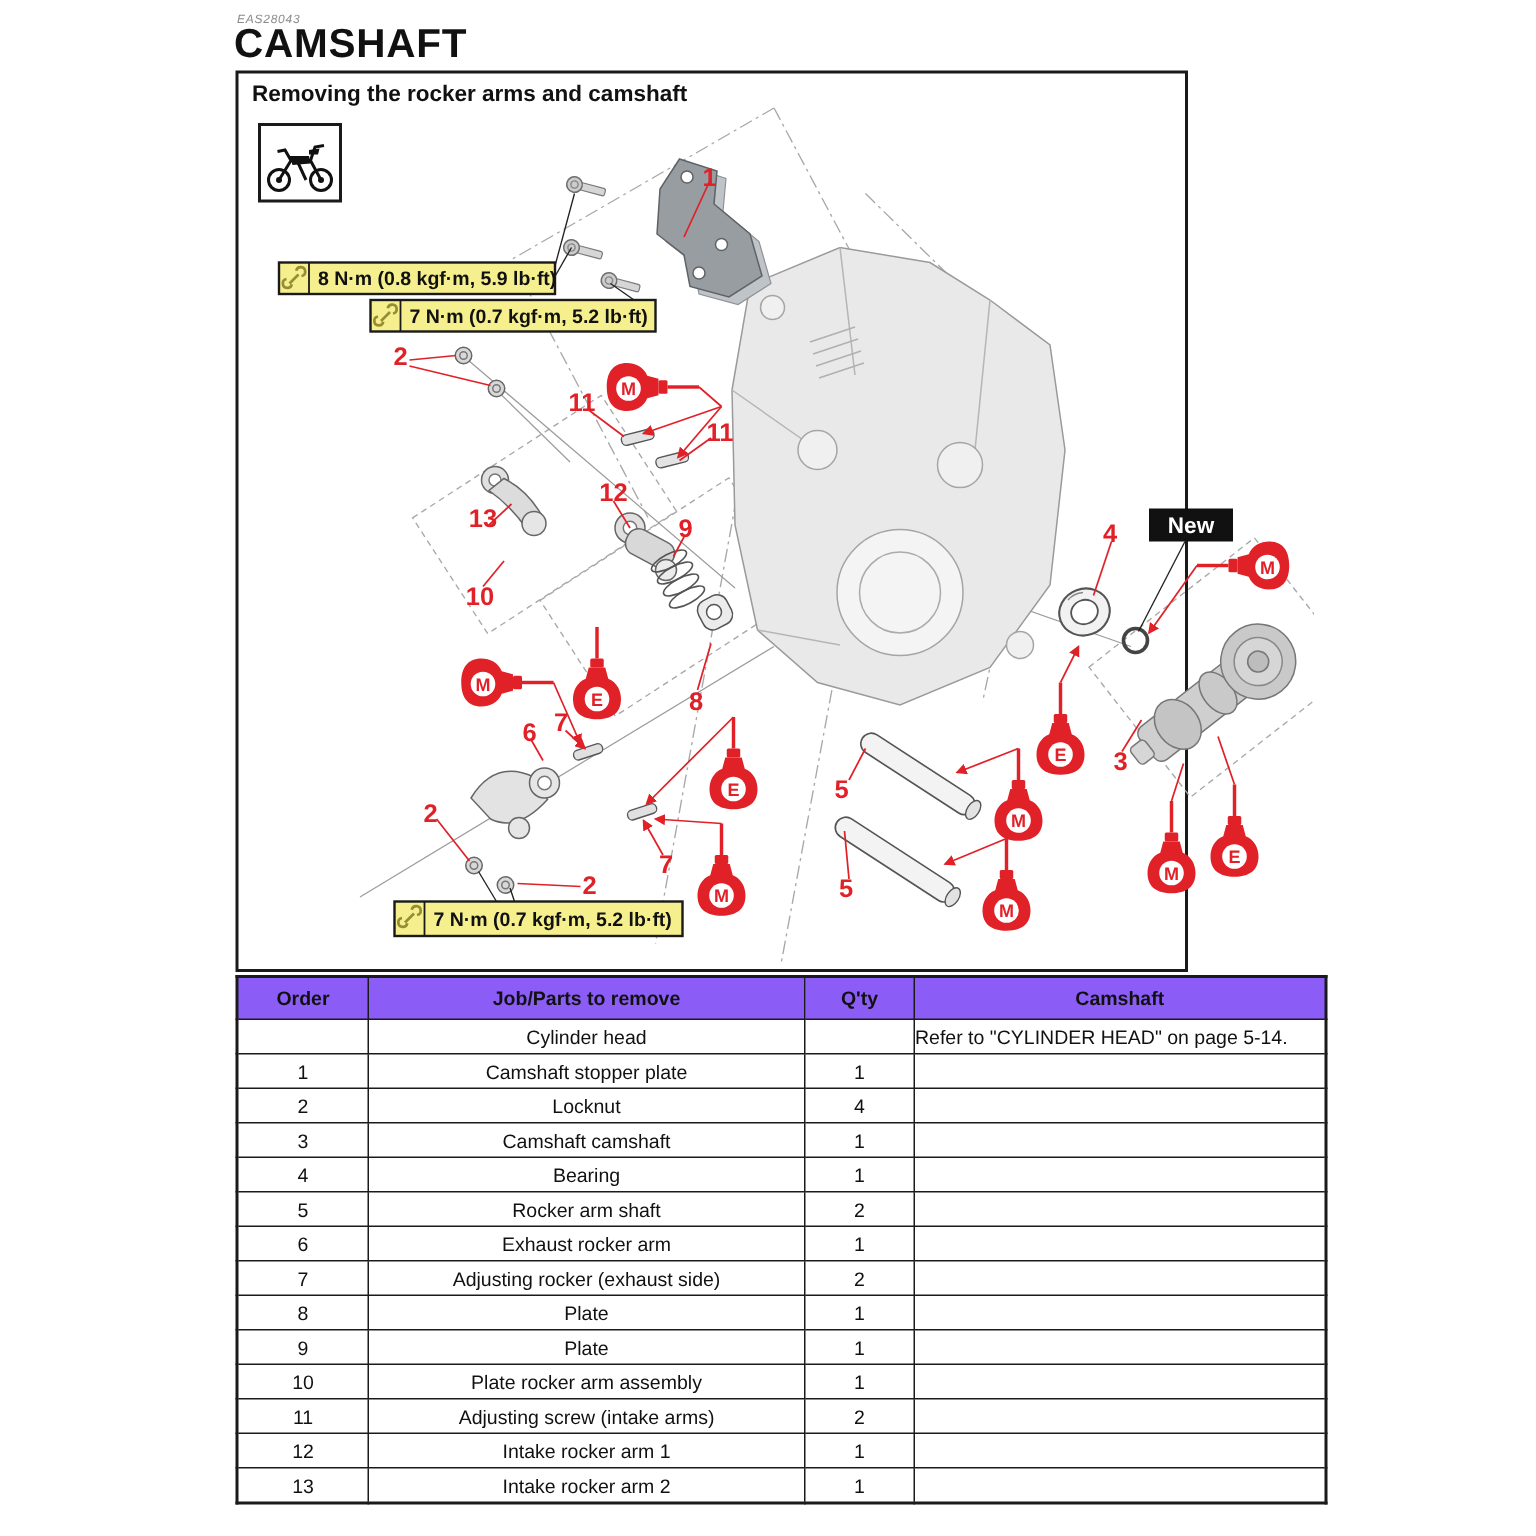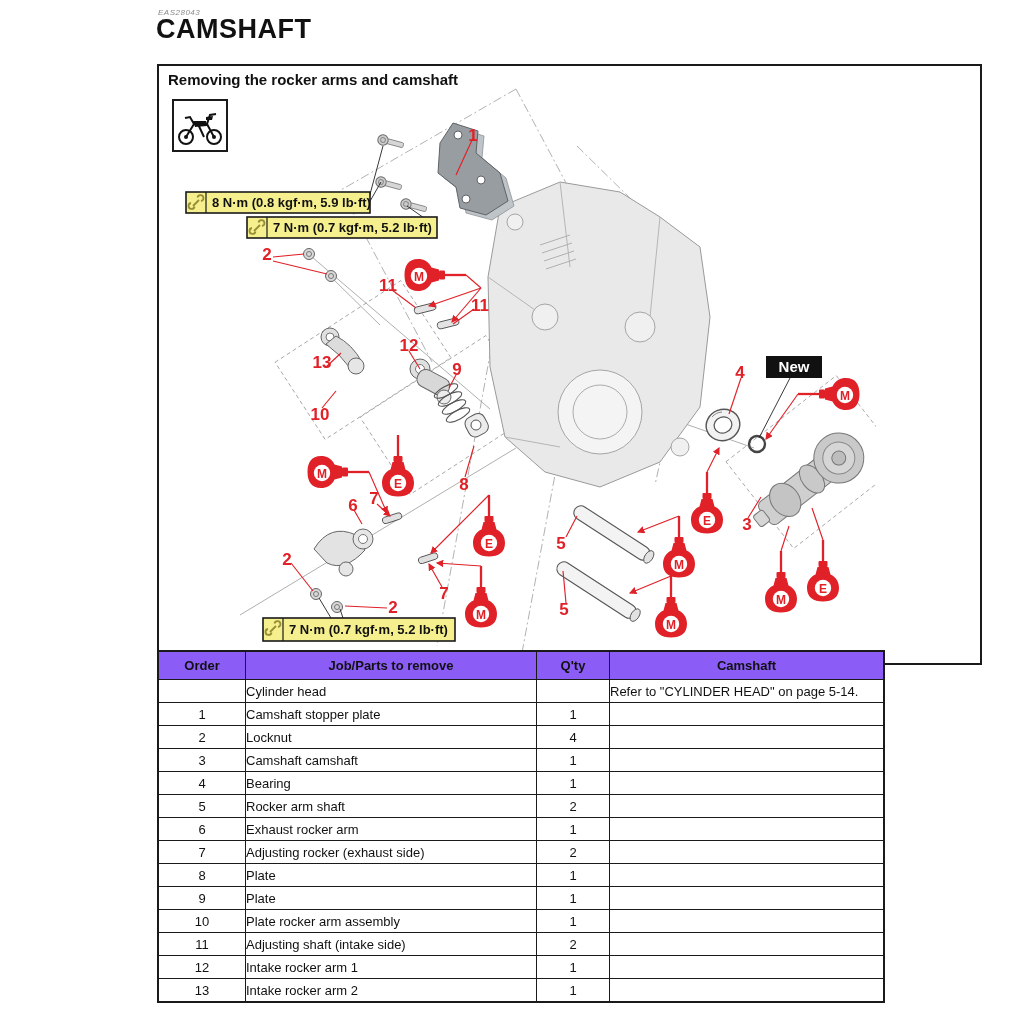--- a/index.html
+++ b/index.html
@@ -1,31 +1,31 @@
 <!DOCTYPE html>
 <html><head>
 <meta charset="utf-8">
 <style>
   html,body{margin:0;padding:0;background:#fff;}
   body{width:1024px;height:1024px;position:relative;font-family:"Liberation Sans",sans-serif;color:#111;}
   .page-code{position:absolute;left:158px;top:8px;font-size:8px;color:#8a8a8a;letter-spacing:.5px;font-style:italic;}
   .page-title{position:absolute;left:156px;top:14px;font-size:27px;font-weight:bold;letter-spacing:.5px;margin:0;}
-  .figure-box{position:absolute;left:157px;top:64px;width:825px;height:601px;border:2px solid #1a1a1a;box-sizing:border-box;background:#fff;}
+  .figure-box{position:absolute;left:157px;top:47px;width:635px;height:601px;border:2px solid #1a1a1a;box-sizing:border-box;background:#fff;}
   .figure-caption{position:absolute;left:9px;top:5px;font-size:15px;font-weight:bold;}
   .moto-box{position:absolute;left:13px;top:33px;width:56px;height:53px;border:2px solid #1a1a1a;box-sizing:border-box;display:flex;align-items:center;justify-content:center;}
   svg.diagram{position:absolute;left:0;top:0;width:717px;height:597px;}
   svg text.callout{font-family:"Liberation Sans",sans-serif;font-size:17px;font-weight:bold;fill:#e02128;}
   svg text.torque{font-family:"Liberation Sans",sans-serif;font-size:13px;font-weight:bold;fill:#111;}
   svg text.canletter{font-family:"Liberation Sans",sans-serif;font-size:12px;font-weight:bold;fill:#e02128;}
   svg text.newlabel{font-family:"Liberation Sans",sans-serif;font-size:15px;font-weight:bold;fill:#fff;}
   table.parts{position:absolute;left:157px;top:650px;width:721px;border-collapse:collapse;border:2px solid #1a1a1a;font-size:13px;table-layout:fixed;}
   table.parts th{border:1.5px solid #1a1a1a;font-weight:bold;height:25px;background:#8b5cf6;}
   table.parts td{border:1px solid #1a1a1a;height:22px;padding:0;}
   td.c-order{width:84px;text-align:center;}
-  td.c-job{width:288px;text-align:left;padding-left:9px;}
+  td.c-job{width:288px;text-align:center;padding-left:9px;}
   td.c-qty{width:70px;text-align:center;}
   td.c-rem{width:271px;text-align:left;padding-left:7px;}
 </style>
 </head>
 <body>
 
 <div class="page-code">EAS28043</div>
 <h1 class="page-title">CAMSHAFT</h1>
 
 <div class="figure-box">
@@ -467,21 +467,21 @@
         <td class="c-rem"></td>
       </tr>
       <tr>
         <td class="c-order">10</td>
         <td class="c-job">Plate rocker arm assembly</td>
         <td class="c-qty">1</td>
         <td class="c-rem"></td>
       </tr>
       <tr>
         <td class="c-order">11</td>
-        <td class="c-job">Adjusting shaft (intake side)</td>
+        <td class="c-job">Adjusting screw (intake arms)</td>
         <td class="c-qty">2</td>
         <td class="c-rem"></td>
       </tr>
       <tr>
         <td class="c-order">12</td>
         <td class="c-job">Intake rocker arm 1</td>
         <td class="c-qty">1</td>
         <td class="c-rem"></td>
       </tr>
       <tr>

